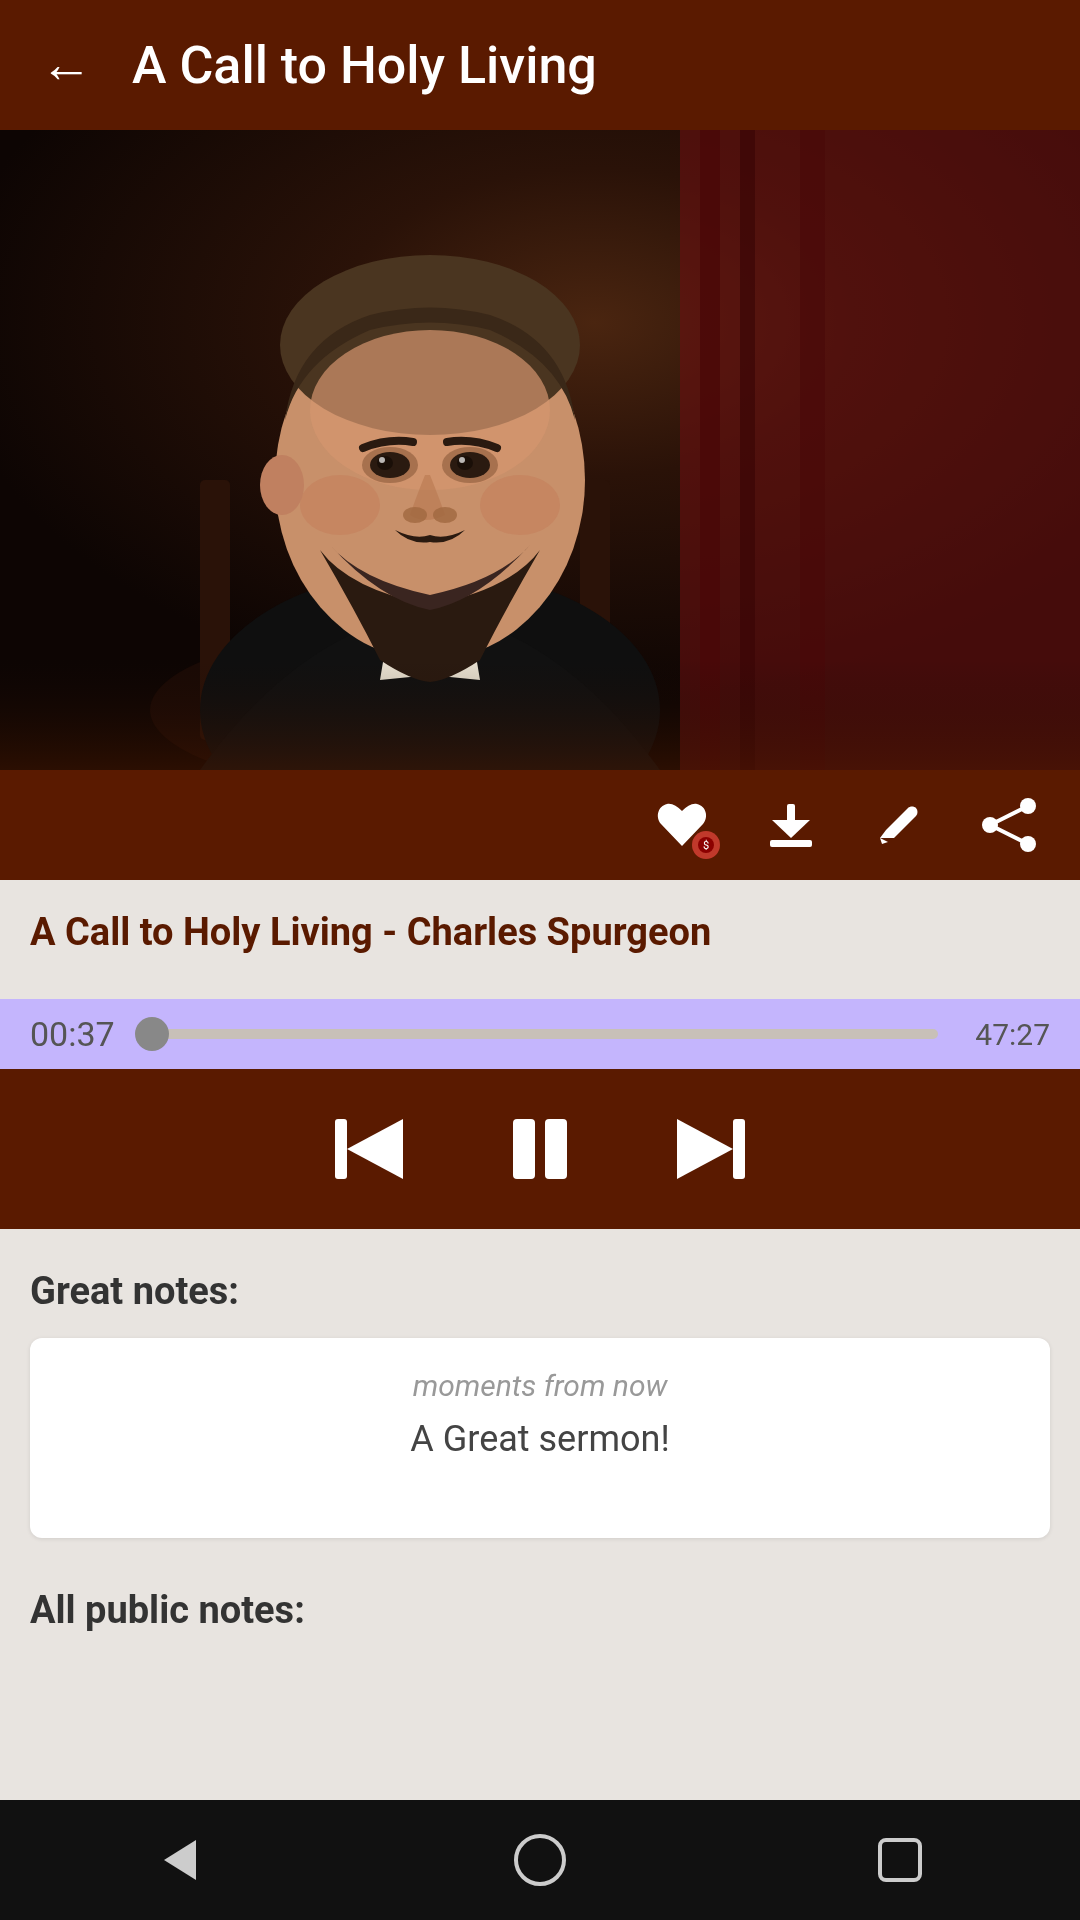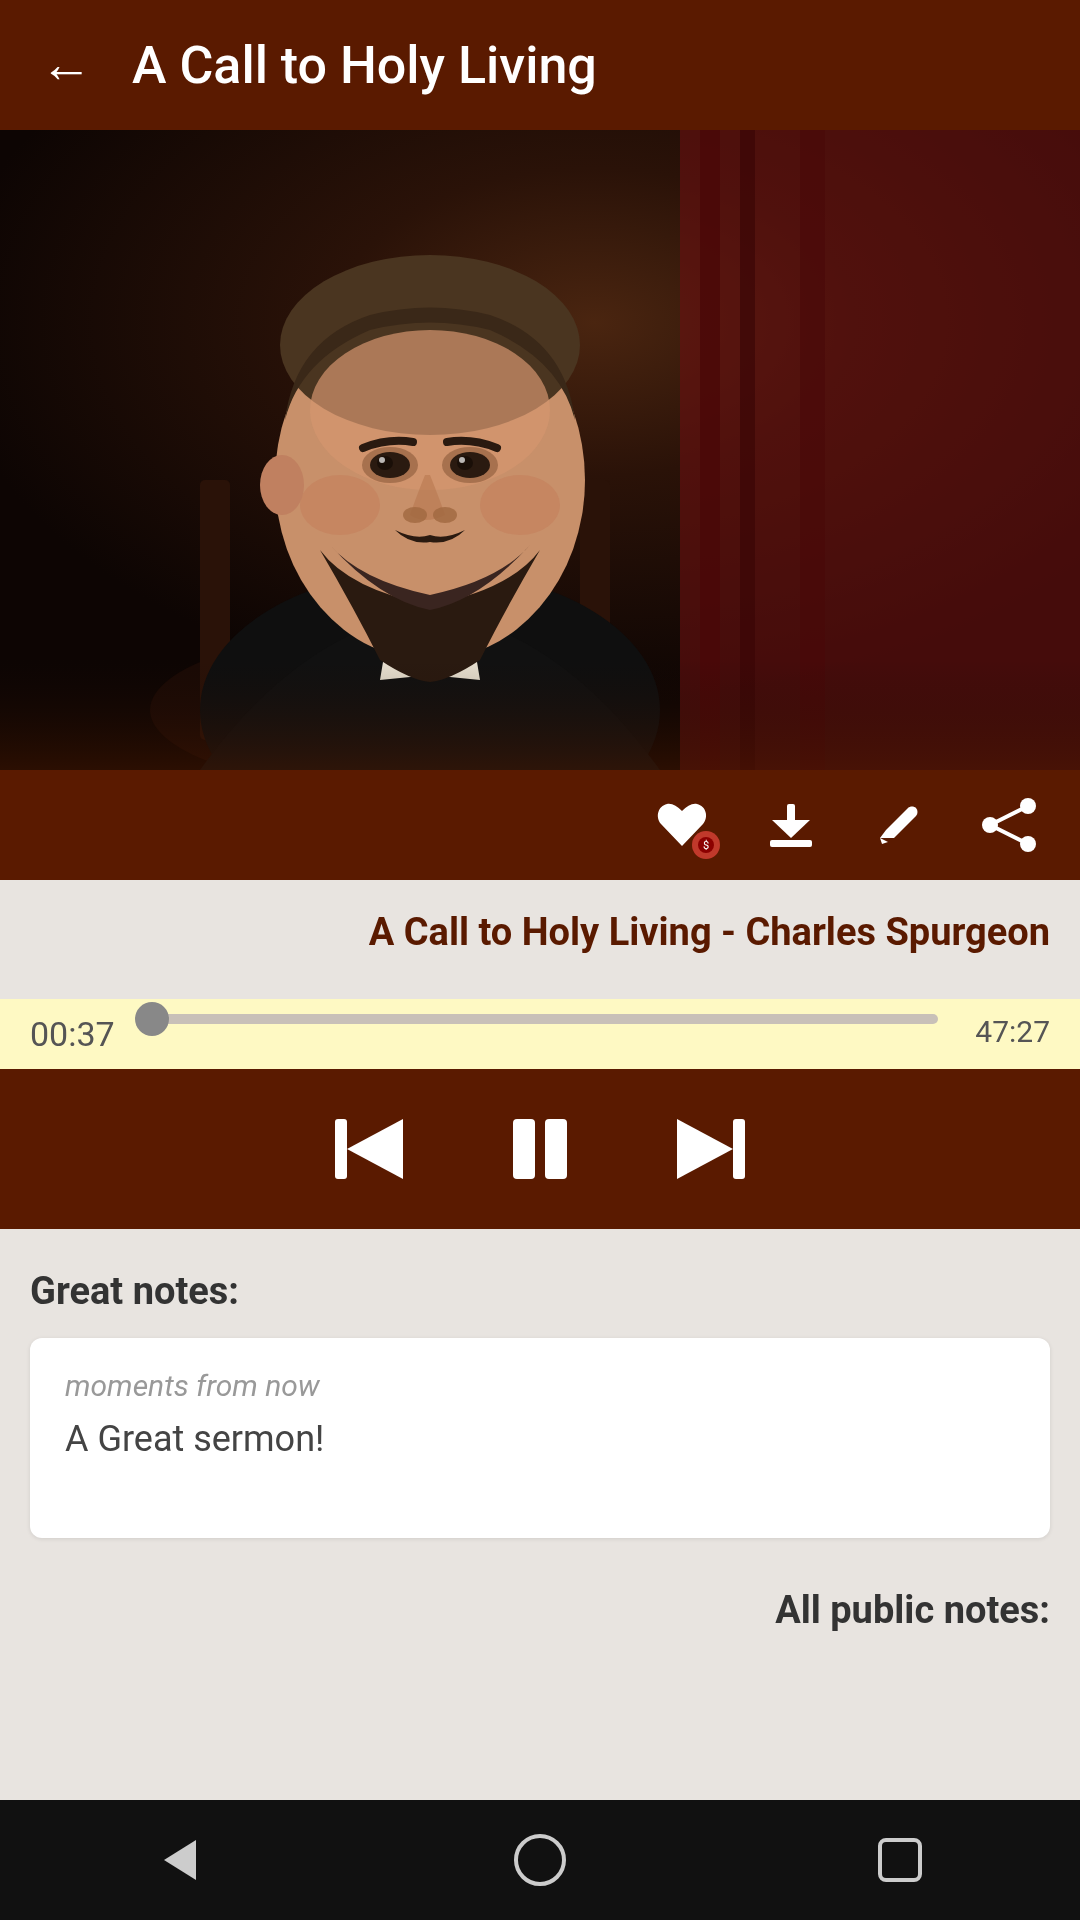--- a/index.html
+++ b/index.html
@@ -89,21 +89,20 @@
       align-items: center;
       justify-content: center;
       font-size: 18px;
       color: white;
     }
 
     
     .track-info-section {
       background: #e8e4e0;
       padding: 30px 30px 20px 30px;
-      text-align: right;
     }
 
     .track-title {
       font-size: 38px;
       font-weight: 700;
       color: #5a1a00;
       margin-bottom: 25px;
     }
 
     .time-current {
@@ -141,22 +140,23 @@
       left: 1.3%;
       transform: translate(-50%, -50%);
       width: 34px;
       height: 34px;
       background: #888;
       border-radius: 50%;
     }
 
     .progress-row {
       display: flex;
+      align-items: center;
       padding: 15px 30px;
-      background: #fef9c3;
+      background: #c4b5fd;
       gap: 12px;
     }
 
     
     .controls-bar {
       background: #5a1a00;
       height: 160px;
       display: flex;
       align-items: center;
       justify-content: center;
@@ -184,40 +184,40 @@
       color: #333;
       margin-bottom: 25px;
     }
 
     .notes-box {
       background: white;
       border-radius: 12px;
       padding: 30px 35px;
       min-height: 200px;
       box-shadow: 0 1px 4px rgba(0,0,0,0.1);
+      text-align: center;
     }
 
     .notes-timestamp {
       font-size: 30px;
       color: #999;
       font-style: italic;
       margin-bottom: 15px;
     }
 
     .notes-content {
       font-size: 36px;
       color: #444;
     }
 
     .public-notes-label {
       font-size: 38px;
       font-weight: 700;
       color: #333;
       padding: 30px 30px 0 30px;
-      text-align: right;
     }
 
     
     .bottom-nav {
       position: absolute;
       bottom: 0;
       left: 0;
       right: 0;
       height: 120px;
       background: #111;

